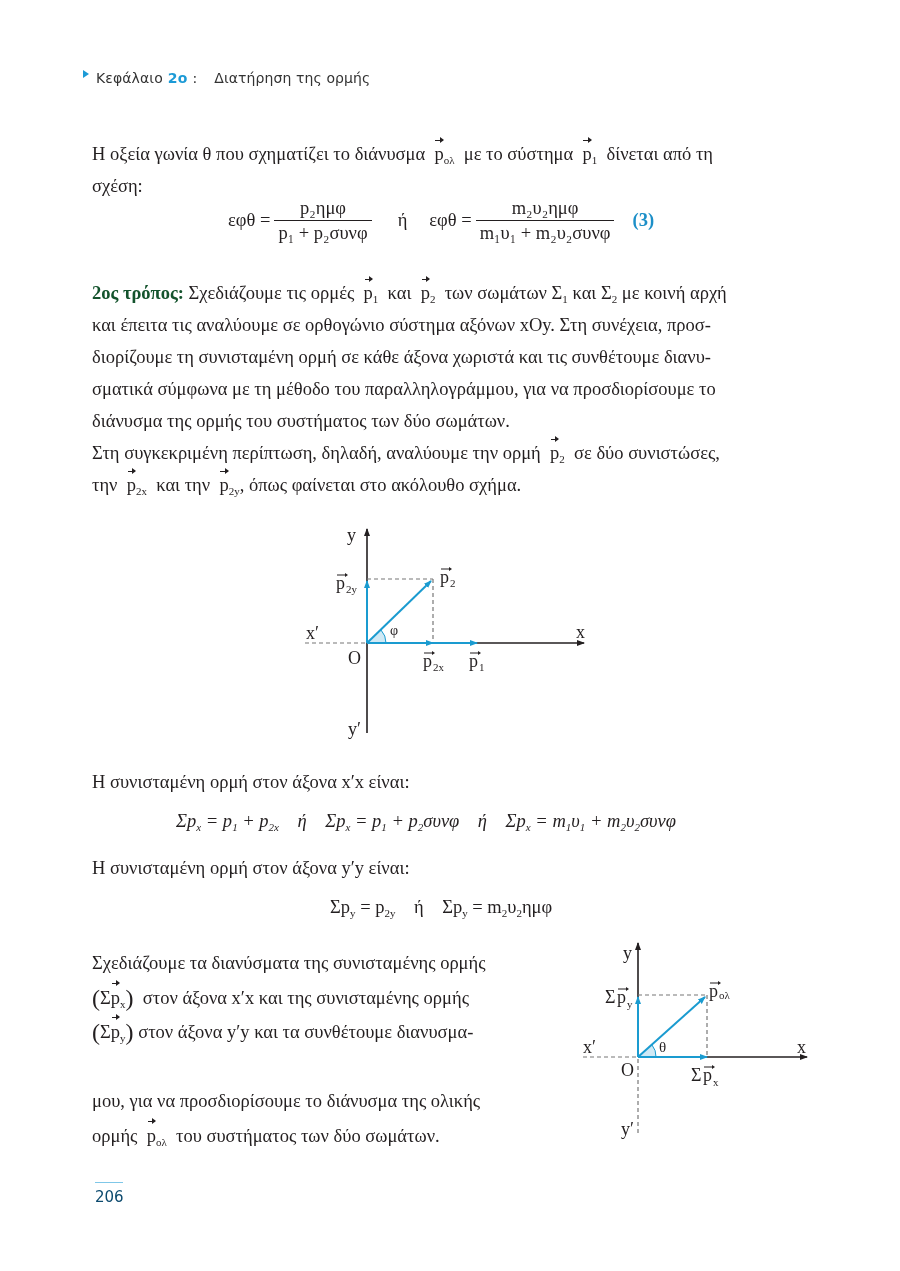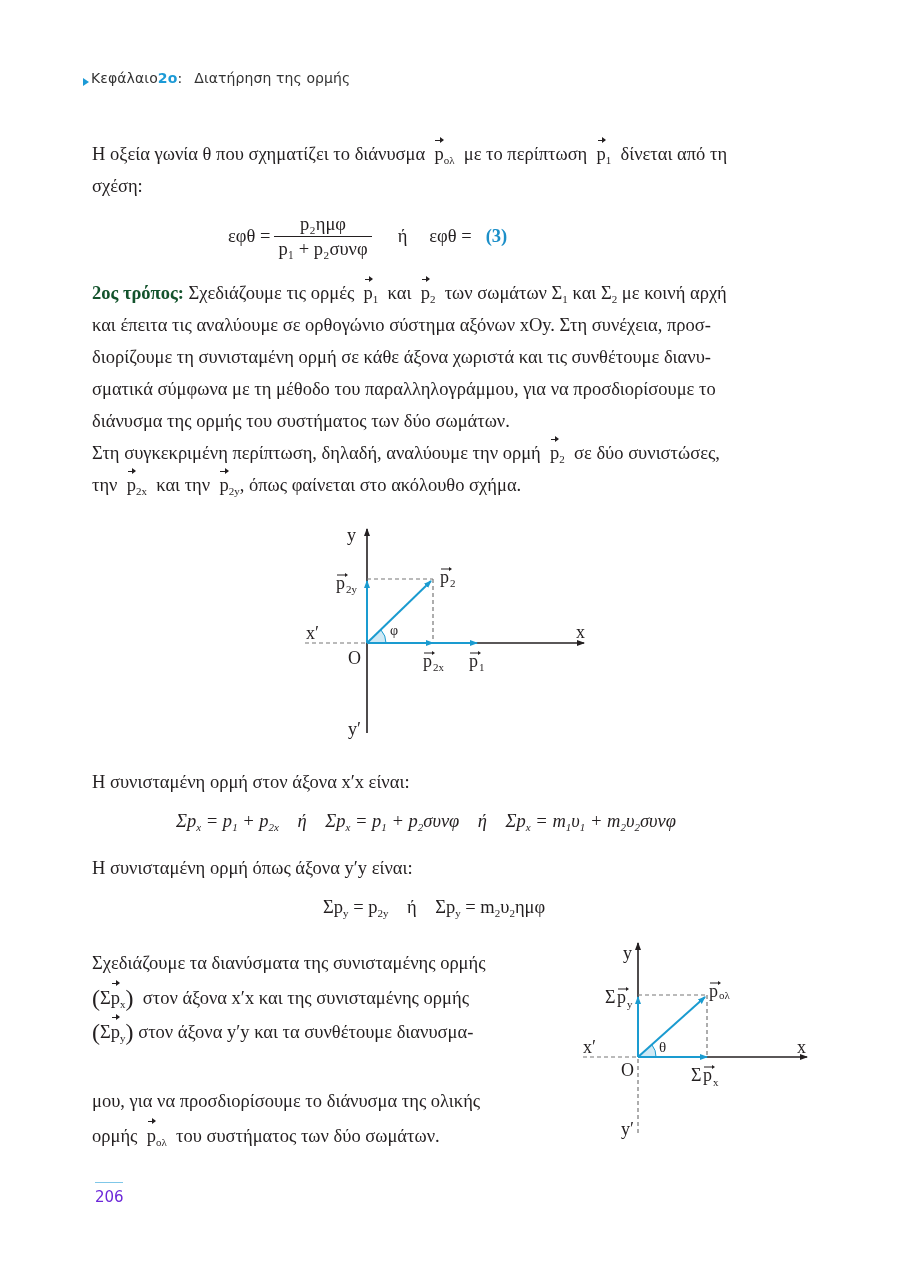--- a/index.html
+++ b/index.html
@@ -1,68 +1,73 @@
 <!DOCTYPE html>
 <html><head>
 <meta charset="utf-8">
 <style>
   html, body { margin: 0; padding: 0; background: #ffffff; }
   body { width: 900px; height: 1271px; position: relative; overflow: hidden;
          font-family: "Liberation Serif", "DejaVu Serif", serif; color: #231f20; }
   .abs { position: absolute; }
   .header { left: 83px; top: 70px; font-family: "DejaVu Sans", "Liberation Sans", sans-serif;
-            font-size: 14px; color: #333; display: flex; align-items: flex-end; letter-spacing: 0.1px; }
+            font-size: 14px; color: #333; display: flex; align-items: flex-start; gap: 5px; letter-spacing: 0.1px; }
   .header .tri { width: 0; height: 0; border-top: 4px solid transparent; border-bottom: 4px solid transparent;
                  border-left: 6px solid #1c9ad6; display: inline-block; margin-right: 2px; }
   .header .num { color: #1c9ad6; font-weight: 700; }
   .para { left: 92px; width: 712px; font-size: 18.5px; line-height: 32px; text-align: justify; }
   .para .bold { font-weight: bold; color: #14532d; }
   .vec { position: relative; display: inline-block; font-style: normal; }
   .vec::before { content: ""; position: absolute; left: 1px; right: 1px; top: 2px; height: 1px; background: #231f20; }
   .vec::after { content: ""; position: absolute; right: 0px; top: -1px; border-left: 4px solid #231f20;
                 border-top: 3px solid transparent; border-bottom: 3px solid transparent; }
   sub { font-size: 11px; vertical-align: -4px; line-height: 0; }
   .eq { font-size: 18.5px; white-space: nowrap; }
-  .frac { display: inline-flex; flex-direction: column; align-items: center; vertical-align: middle; margin: 16px 4px; }
+  .frac { display: inline-flex; flex-direction: column; align-items: center; vertical-align: middle; margin: 0 4px; }
   .frac .num, .frac .den { padding: 0 4px; line-height: 24px; }
   .frac .bar { height: 1px; background: #231f20; align-self: stretch; }
   .eqnum { color: #1c8fc8; font-weight: bold; }
   .pagebar { left: 95px; top: 1182px; width: 28px; height: 1px; background: #7fc7e8; }
-  .pagenum { left: 95px; top: 1188px; font-family: "DejaVu Sans", "Liberation Sans", sans-serif; font-size: 15px; color: #6d28d9; }
+  .pagenum { left: 95px; top: 1188px; font-family: "DejaVu Sans", "Liberation Sans", sans-serif; font-size: 15px; color: #0c4a6e; }
   svg text { font-family: "Liberation Serif", "DejaVu Serif", serif; fill: #231f20; }
 </style>
 </head>
 <body>
 
 <div class="abs header">
   <span class="tri"></span>
   <span>Κεφάλαιο</span>
   <span class="num">2ο</span>
     <span>:</span>
   <span style="margin-left:12px">Διατήρηση της ορμής</span>
 </div>
 
 <div class="abs para" style="top:138px;">
   <span>Η οξεία γωνία θ που σχηματίζει το διάνυσμα</span>
   &nbsp;<span class="vec"><span>p</span></span><sub>ολ</sub>&nbsp;
-  <span>με το περίπτωση</span>
+  <span>με το σύστημα</span>
   &nbsp;<span class="vec"><span>p</span></span><sub>1</sub>&nbsp;
   <span>δίνεται από τη</span><br>
   <span>σχέση:</span>
 </div>
 
 <div class="abs eq" style="left:228px; top:196px; display:flex; align-items:center;">
   <span>εφθ =</span>
   <span class="frac">
     <span class="num">p₂ημφ</span>
     <span class="bar"></span>
     <span class="den">p₁ + p₂συνφ</span>
   </span>
   <span style="margin:0 22px">ή</span>
   <span>εφθ =</span>
+  <span class="frac">
+    <span class="num">m₂υ₂ημφ</span>
+    <span class="bar"></span>
+    <span class="den">m₁υ₁ + m₂υ₂συνφ</span>
+  </span>
   <span class="eqnum" style="margin-left:14px">(3)</span>
 </div>
 
 <div class="abs para" style="top:277px;">
   <span class="bold">2ος τρόπος:</span>
   <span>Σχεδιάζουμε τις ορμές</span>
   &nbsp;<span class="vec">p</span><sub>1</sub>&nbsp;
   <span>και</span>
   &nbsp;<span class="vec">p</span><sub>2</sub>&nbsp;
   <span>των σωμάτων Σ</span><sub>1</sub>
@@ -148,23 +153,23 @@
 </svg>
 
 <div class="abs para" style="top:766px;">
   <span>Η συνισταμένη ορμή στον άξονα  x′x  είναι:</span>
 </div>
 <div class="abs eq" style="left:176px; top:811px;font-style:italic;">
   Σp<sub>x</sub> = p<sub>1</sub> + p<sub>2x</sub>&nbsp;&nbsp;&nbsp; ή &nbsp;&nbsp;&nbsp;Σp<sub>x</sub> = p<sub>1</sub> + p<sub>2</sub>συνφ&nbsp;&nbsp;&nbsp; ή &nbsp;&nbsp;&nbsp;Σp<sub>x</sub> = m<sub>1</sub>υ<sub>1</sub> + m<sub>2</sub>υ<sub>2</sub>συνφ
 </div>
 
 <div class="abs para" style="top:852px;">
-  <span>Η συνισταμένη ορμή όπως άξονα  y′y  είναι:</span>
-</div>
-<div class="abs eq" style="left:323px; top:897px;">
+  <span>Η συνισταμένη ορμή στον άξονα  y′y  είναι:</span>
+</div>
+<div class="abs eq" style="left:330px; top:897px;">
   Σp<sub>y</sub> = p<sub>2y</sub>&nbsp;&nbsp;&nbsp; ή &nbsp;&nbsp;&nbsp;Σp<sub>y</sub> = m<sub>2</sub>υ<sub>2</sub>ημφ
 </div>
 
 <div class="abs para" style="top:946px; width:452px; line-height:34.5px;">
   <span>Σχεδιάζουμε τα διανύσματα της συνισταμένης ορμής</span><br>
   <span style="font-size:24px; vertical-align:-2px;">(</span>Σ<span class="vec">p</span><sub>x</sub><span style="font-size:24px; vertical-align:-2px;">)</span>&nbsp;
   <span>στον άξονα  x′x  και της συνισταμένης ορμής</span><br>
   <span style="font-size:24px; vertical-align:-2px;">(</span>Σ<span class="vec">p</span><sub>y</sub><span style="font-size:24px; vertical-align:-2px;">)</span>
   <span>στον άξονα  y′y  και τα συνθέτουμε διανυσμα-</span><br>
   <br>

